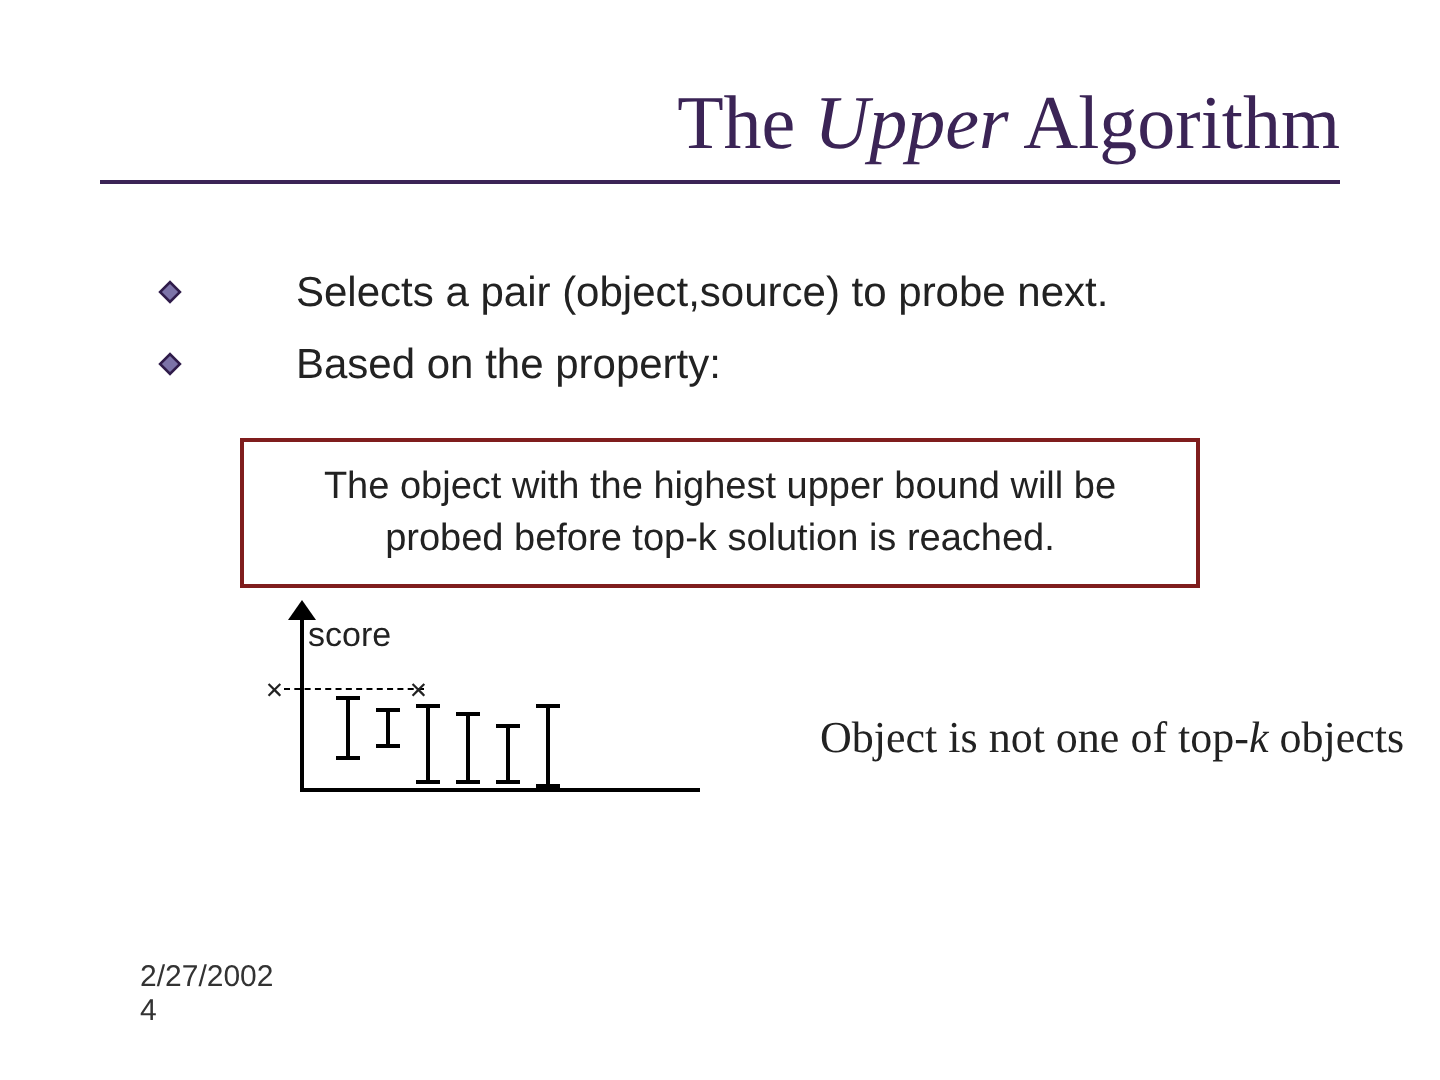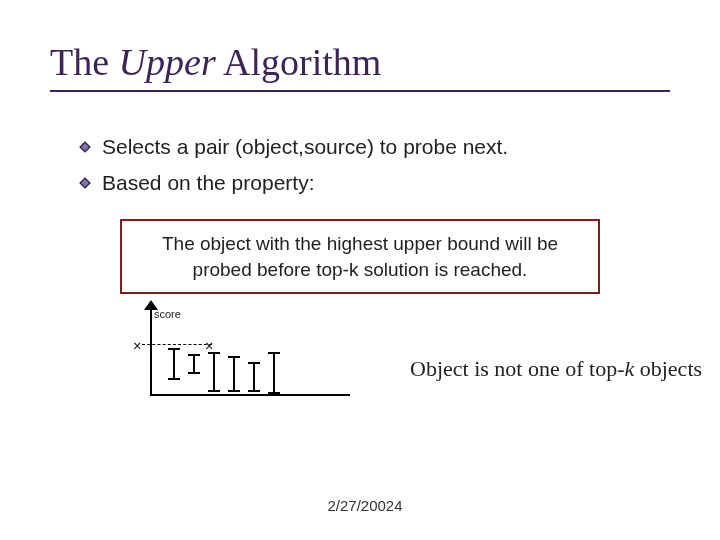--- a/index.html
+++ b/index.html
@@ -1,37 +1,37 @@
 <!DOCTYPE html>
 <html><head>
 <meta charset="utf-8">
 <style>
   * { margin: 0; padding: 0; box-sizing: border-box; }
   html, body { width: 720px; height: 540px; background: #fff; font-family: Verdana, Geneva, sans-serif; color: #222; }
   .slide { position: relative; width: 720px; height: 540px; padding: 40px 50px 30px 50px; }
-  .title { font-family: "Times New Roman", Times, serif; font-size: 38px; color: #3b2456; border-bottom: 2px solid #3b2456; padding-bottom: 6px; margin-bottom: 40px; }
+  .title { font-family: "Times New Roman", Times, serif; font-size: 38px; color: #3b2456; border-bottom: 2px solid #3b2456; padding-bottom: 6px; margin-bottom: 40px; text-align: right; }
   .title .italic { font-style: italic; }
   .bullets { margin-left: 28px; margin-bottom: 20px; }
-  .bullet { font-size: 21px; line-height: 1.45; margin-bottom: 6px; display: flex; align-items: center; }
+  .bullet { font-size: 21px; line-height: 1.45; margin-bottom: 6px; display: flex; align-items: center; gap: 46px; }
   .bullet .bicon { display: inline-block; margin-right: 10px; color: #3b2456; }
   .box { border: 2px solid #7f1d1d; margin: 14px 70px 10px 70px; padding: 10px 18px; font-size: 19px; line-height: 1.35; text-align: center; }
   .graph-area { position: relative; margin-left: 70px; margin-top: 8px; height: 120px; }
   .axis { position: absolute; left: 30px; top: 0; width: 2px; height: 92px; background: #000; }
   .axis-arrow { position: absolute; left: 24px; top: -4px; width: 0; height: 0; border-left: 7px solid transparent; border-right: 7px solid transparent; border-bottom: 10px solid #000; }
   .baseline { position: absolute; left: 30px; top: 90px; width: 200px; height: 2px; background: #000; }
-  .score-label { position: absolute; left: 34px; top: 4px; font-family: Arial, sans-serif; font-size: 11px; }
+  .score-label { position: absolute; left: 34px; top: 4px; font-family: Arial, sans-serif; font-size: 17px; }
   .dashed { position: absolute; left: 22px; top: 40px; width: 70px; border-top: 1px dashed #000; }
   .cross { position: absolute; font-family: monospace; font-size: 14px; }
   .bar-group { position: absolute; top: 40px; left: 48px; display: flex; gap: 8px; align-items: flex-start; }
   .ibar { position: relative; width: 12px; }
   .ibar .vert { position: absolute; left: 5px; top: 0; bottom: 0; width: 2px; background: #000; }
   .ibar .cap { position: absolute; left: 0; width: 12px; height: 2px; background: #000; }
   .caption { position: absolute; left: 290px; top: 52px; font-family: Liberation Serif, serif; font-size: 22px; white-space: nowrap; }
   .caption .italic { font-style: italic; }
-  .footer { position: absolute; left: 70px; bottom: 26px; right: 60px; display: flex; justify-content: center; font-size: 15px; color: #333; }
+  .footer { position: absolute; left: 70px; bottom: 26px; right: 60px; display: flex; justify-content: center; font-size: 15px; color: #333; flex-direction: column; }
 </style>
 </head>
 <body>
 
 <div class="slide">
 
   <div class="title">
     <span>The </span><span class="italic">Upper</span><span> Algorithm</span>
   </div>
 

